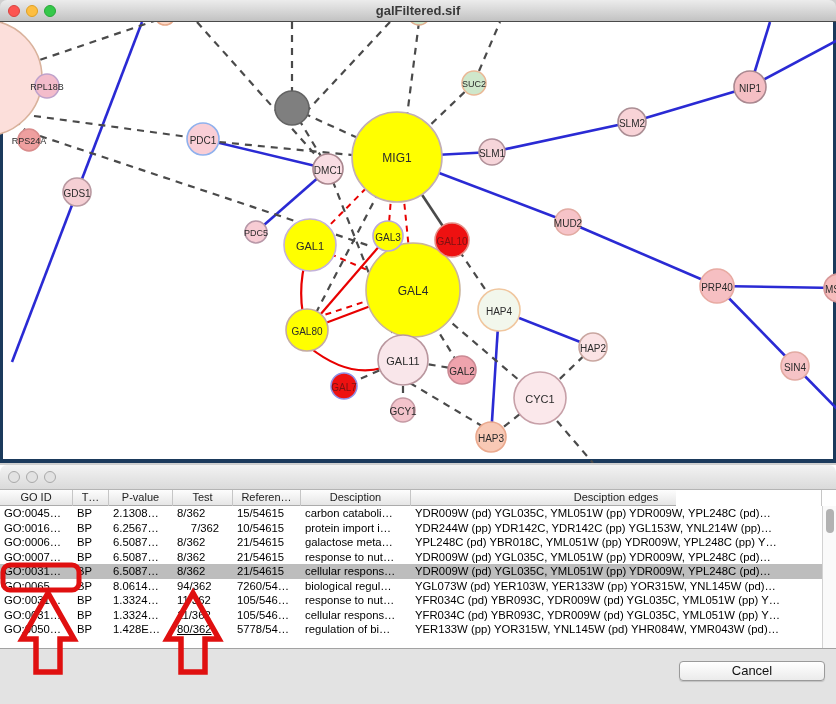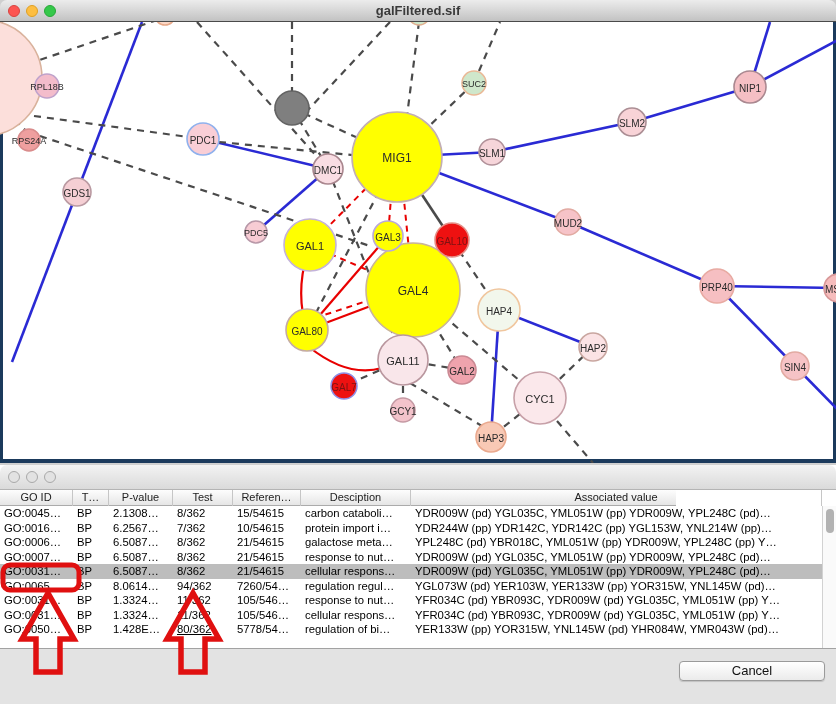--- a/index.html
+++ b/index.html
@@ -198,37 +198,37 @@
       <div class="noa-title">NOA output for Single Mode</div>
     </div>
 
     <div class="tbl-header" id="tbl-header">
         <div class="th" style="width: 73px;">GO ID</div>
         <div class="th" style="width: 36px;">T…</div>
         <div class="th" style="width: 64px;">P-value</div>
         <div class="th" style="width: 60px;">Test</div>
         <div class="th" style="width: 68px;">Referen…</div>
         <div class="th" style="width: 110px;">Desciption</div>
-        <div class="th" style="width: 411px;">Associated value</div>
+        <div class="th" style="width: 411px;">Desciption edges</div>
       </div>
     <div class="tbl-body" id="tbl-body">
         <div class="tr">
           <div class="td" style="width: 73px;">GO:0045…</div>
           <div class="td" style="width: 36px;">BP</div>
           <div class="td" style="width: 64px;">2.1308…</div>
           <div class="td" style="width: 60px;">8/362</div>
           <div class="td" style="width: 68px;">15/54615</div>
           <div class="td" style="width: 110px;">carbon cataboli…</div>
           <div class="td" style="width: 411px;">YDR009W (pd) YGL035C, YML051W (pp) YDR009W, YPL248C (pd)…</div>
         </div>
         <div class="tr">
           <div class="td" style="width: 73px;">GO:0016…</div>
           <div class="td" style="width: 36px;">BP</div>
           <div class="td" style="width: 64px;">6.2567…</div>
-          <div class="td" style="width: 60px;">7/362</div>
+          <div class="td" style="width: 60px; text-align: center;">7/362</div>
           <div class="td" style="width: 68px;">10/54615</div>
           <div class="td" style="width: 110px;">protein import i…</div>
           <div class="td" style="width: 411px;">YDR244W (pp) YDR142C, YDR142C (pp) YGL153W, YNL214W (pp)…</div>
         </div>
         <div class="tr">
           <div class="td" style="width: 73px;">GO:0006…</div>
           <div class="td" style="width: 36px;">BP</div>
           <div class="td" style="width: 64px;">6.5087…</div>
           <div class="td" style="width: 60px;">8/362</div>
           <div class="td" style="width: 68px;">21/54615</div>
@@ -252,21 +252,21 @@
           <div class="td" style="width: 68px;">21/54615</div>
           <div class="td" style="width: 110px;">cellular respons…</div>
           <div class="td" style="width: 411px;">YDR009W (pd) YGL035C, YML051W (pp) YDR009W, YPL248C (pd)…</div>
         </div>
         <div class="tr">
           <div class="td" style="width: 73px;">GO:0065…</div>
           <div class="td" style="width: 36px;">BP</div>
           <div class="td" style="width: 64px;">8.0614…</div>
           <div class="td" style="width: 60px;">94/362</div>
           <div class="td" style="width: 68px;">7260/54…</div>
-          <div class="td" style="width: 110px;">regulation regul…</div>
+          <div class="td" style="width: 110px;">biological regul…</div>
           <div class="td" style="width: 411px;">YGL073W (pd) YER103W, YER133W (pp) YOR315W, YNL145W (pd)…</div>
         </div>
         <div class="tr">
           <div class="td" style="width: 73px;">GO:0031…</div>
           <div class="td" style="width: 36px;">BP</div>
           <div class="td" style="width: 64px;">1.3324…</div>
           <div class="td" style="width: 60px;">11/362</div>
           <div class="td" style="width: 68px;">105/546…</div>
           <div class="td" style="width: 110px;">response to nut…</div>
           <div class="td" style="width: 411px;">YFR034C (pd) YBR093C, YDR009W (pd) YGL035C, YML051W (pp) Y…</div>

